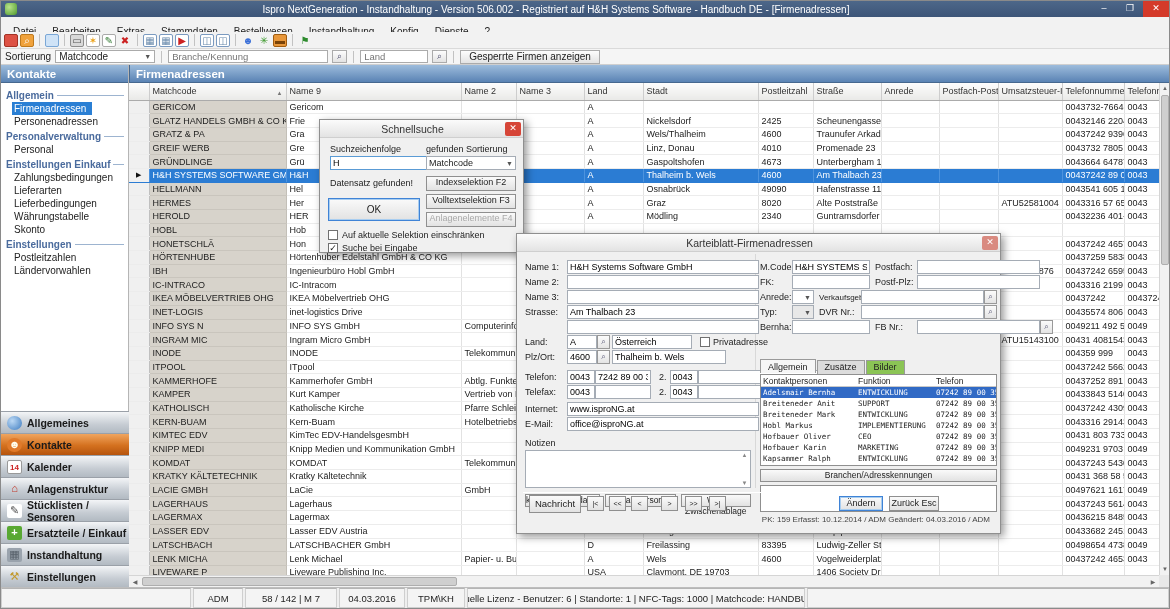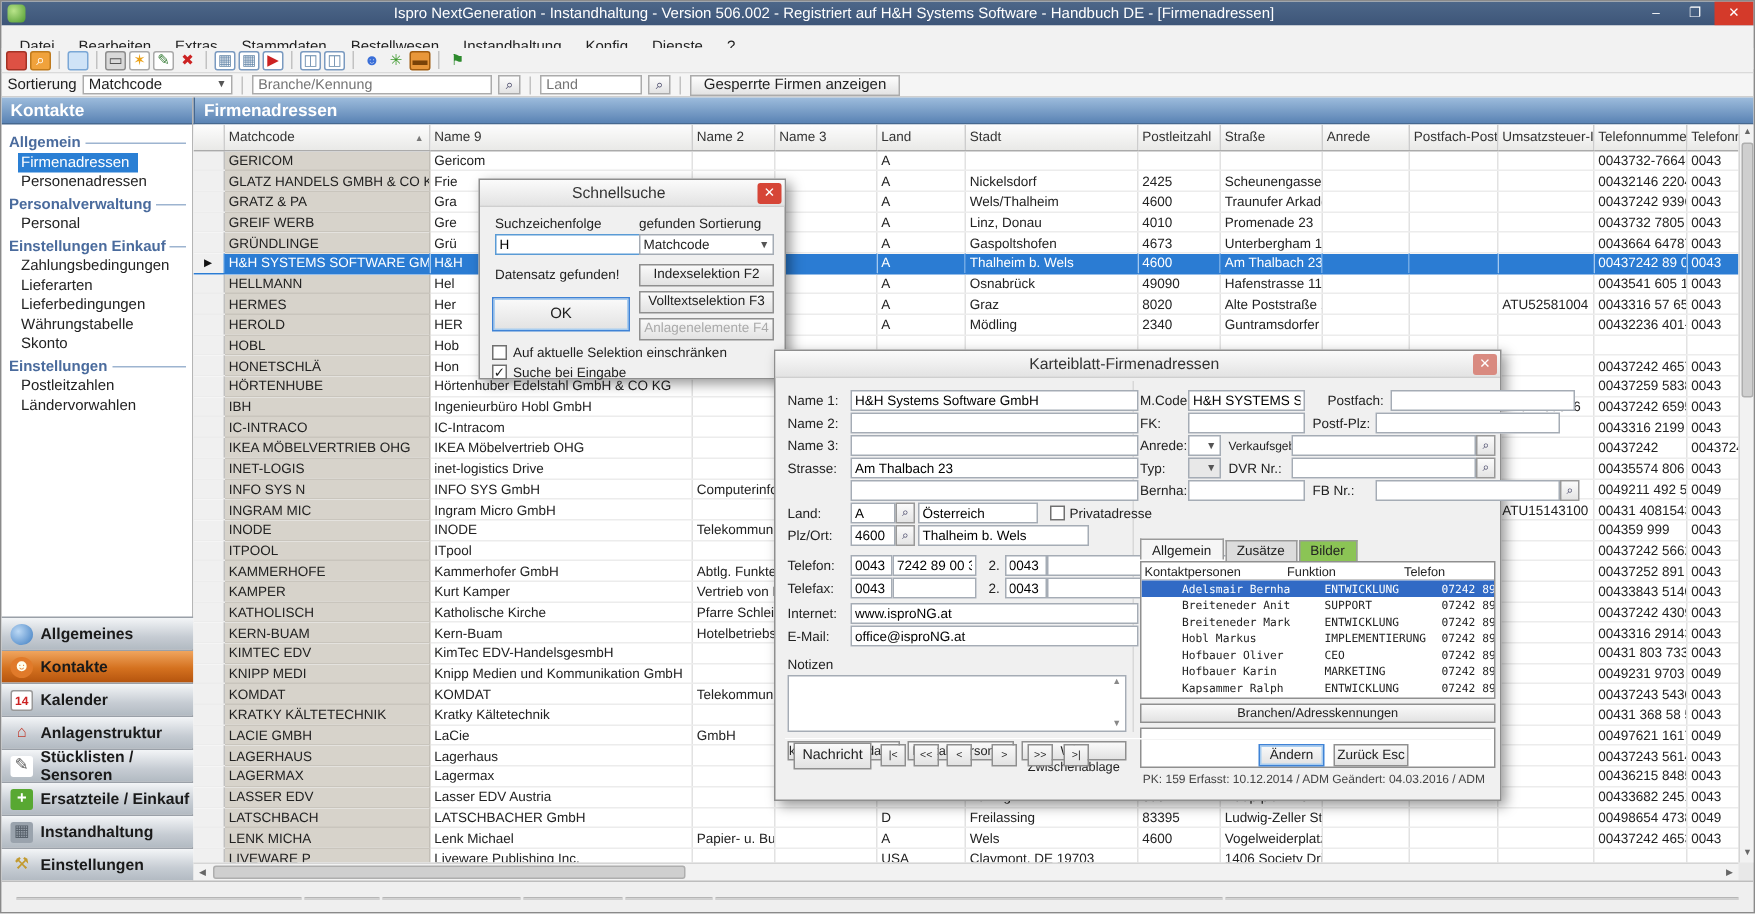--- a/index.html
+++ b/index.html
@@ -59,21 +59,21 @@
 .grid tr.sel td.gut{background:#f0f0f0 !important;color:#111;}
 .sortglyph{float:right;font-size:6px;color:#777;margin-top:4px;}
 .vscroll{position:absolute;right:0;top:18px;width:10px;bottom:12px;background:#f2f2f2;border-left:1px solid #d5d5d5;}
 .vthumb{position:absolute;left:1px;top:12px;width:8px;height:170px;background:#cfcfcf;border:1px solid #aeaeae;border-radius:2px;}
 .sarrow{position:absolute;left:0;width:10px;height:11px;text-align:center;font-size:6px;color:#666;line-height:11px;}
 .hscroll{position:absolute;left:0;bottom:0;right:10px;height:12px;background:#f2f2f2;border-top:1px solid #d5d5d5;}
 .hthumb{position:absolute;left:13px;top:1px;width:315px;height:9px;background:#cfcfcf;border:1px solid #aeaeae;border-radius:2px;}
 .harrow{position:absolute;top:0;width:12px;height:12px;text-align:center;font-size:6px;color:#666;line-height:12px;}
 
 
-.statusbar{position:absolute;left:0;bottom:0;width:100%;height:21px;background:#efefef;border-top:1px solid #bdbdbd;display:flex;align-items:stretch;padding:10px;gap:2px;}
+.statusbar{position:absolute;left:0;bottom:0;width:100%;height:21px;background:#efefef;border-top:1px solid #bdbdbd;display:flex;align-items:stretch;padding:0;gap:2px;}
 .scell{border:1px solid #cfcfcf;border-top-color:#b5b5b5;background:#f4f4f4;font-size:9.5px;display:flex;align-items:center;justify-content:center;white-space:nowrap;overflow:hidden;padding:0 4px;}
 
 
 .dialog{position:absolute;background:#f0f0f0;border:1px solid #8f8f8f;box-shadow:3px 3px 8px rgba(0,0,0,.4);}
 .dlg-title{height:18px;background:linear-gradient(#fbfbfb,#e3e3e3);border-bottom:1px solid #cfcfcf;display:flex;align-items:center;}
 .dlg-title .t{flex:1;text-align:center;font-size:10.5px;color:#333;}
 .dlg-close{width:16px;height:14px;margin-right:2px;background:#d64537;color:#fff;font-size:9px;line-height:13px;text-align:center;border-radius:2px;flex:none;}
 .dlg-close.gray{background:#d98a80;}
 .inp{border:1px solid #a5acb5;background:#fff;height:14px;font-size:9px;padding:0 2px;font-family:inherit;}
 .dsel{border:1px solid #a5acb5;background:#fff;height:14px;font-size:9px;display:flex;align-items:center;padding:0 2px;}
@@ -102,21 +102,21 @@
 #card .leftpane{position:absolute;left:8px;top:18px;width:234px;height:240px;}
 #card .rightpane{position:absolute;left:243px;top:18px;width:237px;height:240px;}
 #card .vline{position:absolute;left:238px;top:20px;bottom:45px;width:1px;background:#d8d8d8;}
 .tabs{position:absolute;left:0;top:108px;display:flex;font-size:9px;}
 .tab{padding:1px 7px;border:1px solid #9a9a9a;border-bottom:none;background:#dcdcdc;margin-right:1px;}
 .tab.active{background:#f6f6f6;position:relative;top:-1px;padding-top:2px;}
 .tab.green{background:#8bc455;}
 .ctable{position:absolute;left:0;top:122px;width:237px;height:92px;border:1px solid #8f8f8f;background:#fff;overflow:hidden;}
 .chead{display:flex;font-size:8.5px;border-bottom:1px solid #c9c9c9;height:12px;align-items:center;}
 .chead span{padding:0 2px;white-space:nowrap;overflow:hidden;}
-.crow{display:flex;font-family:"DejaVu Sans Mono",monospace;font-size:7.5px;height:11px;align-items:center;white-space:nowrap;padding-left:25px;}
+.crow{display:flex;font-family:"DejaVu Sans Mono",monospace;font-size:7.5px;height:11px;align-items:center;white-space:nowrap;}
 .crow span{padding:0 2px;overflow:hidden;flex:none;}
 .crow.sel{background:#316ac5;color:#fff;}
 .cc0{width:95px;}.cc1{width:78px;}.cc2{width:62px;}
 #branchen-btn{position:absolute;left:0;top:217px;width:237px;height:13px;font-size:8.5px;line-height:11px;}
 #kennbox{position:absolute;left:0;top:233px;width:237px;height:27px;border:1px solid #8f8f8f;background:#fff;}
 .notizen-box{position:absolute;left:0;top:198px;width:226px;height:38px;border:1px solid #a5acb5;background:#fff;}
 .notizen-box .sc{position:absolute;right:1px;font-size:6px;color:#888;width:9px;text-align:center;}
 #card .botline{position:absolute;left:6px;right:6px;top:258px;height:1px;background:#d0d0d0;border-bottom:1px solid #fff;}
 .smallnav{position:absolute;top:262px;width:17px;height:15px;font-size:7px;line-height:13px;}
 #card-footer{position:absolute;right:10px;top:281px;font-size:8px;color:#444;}
@@ -865,21 +865,21 @@
     <div class="hscroll">
       <span class="harrow" style="left:0">◀</span>
       <span class="hthumb"></span>
       <span class="harrow" style="right:0">▶</span>
     </div>
   </div>
 
   <div class="statusbar">
       <div class="scell" style="width: 190px;"></div>
       <div class="scell" style="width: 50px;">ADM</div>
-      <div class="scell" style="width: 92px; font-family: Liberation Mono, monospace;">58 / 142 | M 7</div>
+      <div class="scell" style="width: 92px;">58 / 142 | M 7</div>
       <div class="scell" style="width: 66px;">04.03.2016</div>
       <div class="scell" style="width: 58px;">TPM\KH</div>
       <div class="scell" style="width: 338px;">Aktuelle Lizenz - Benutzer: 6 | Standorte: 1 | NFC-Tags: 1000 | Matchcode: HANDBUCH</div>
       <div class="scell" style="flex: 1 1 0%;"></div>
     </div>
 
   <div class="dialog" id="qs">
     <div class="dlg-title">
       <span class="t">Schnellsuche</span>
       <span class="dlg-close">✕</span>
@@ -981,21 +981,21 @@
           <span class="btn" style="flex: 1 1 0%; height: 13px; line-height: 11px; font-size: 8.5px;">kaufm.Adressdaten</span>
           <span class="btn" style="flex: 1 1 0%; height: 13px; line-height: 11px; font-size: 8.5px;">Kontaktpersonen</span>
           <span class="btn" style="flex: 1 1 0%; height: 13px; line-height: 11px; font-size: 8.5px;">Win-Zwischenablage</span>
         </div>
     </div>
 
     <div class="rightpane">
       <div class="frow" style="top:8px;left:0;width:100%">
         <span class="flab" style="width:32px">M.Code:</span>
         <input class="inp" style="width: 78px;" value="H&amp;H SYSTEMS SOFTW.">
-        <span class="flab" style="width:42px;margin-left:15px">Postfach:</span>
+        <span class="flab" style="width:42px;margin-left:5px">Postfach:</span>
         <input class="inp" style="flex: 1 1 0%;" value="">
       </div>
       <div class="frow" style="top:23px;left:0;width:100%">
         <span class="flab" style="width:32px">FK:</span>
         <input class="inp" style="width: 78px;" value="">
         <span class="flab" style="width:42px;margin-left:5px">Postf-Plz:</span>
         <input class="inp" style="flex: 1 1 0%;" value="">
       </div>
       <div class="frow" style="top:38px;left:0;width:100%">
         <span class="flab" style="width:32px">Anrede:</span>

